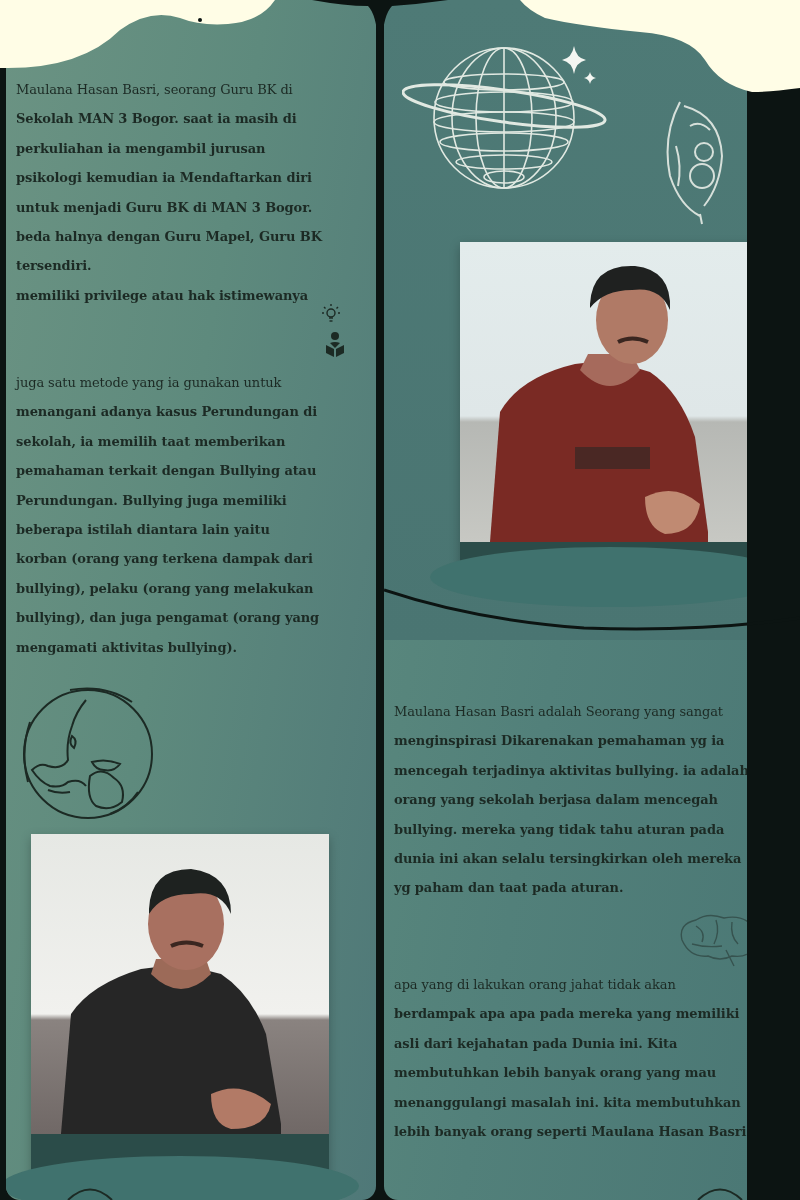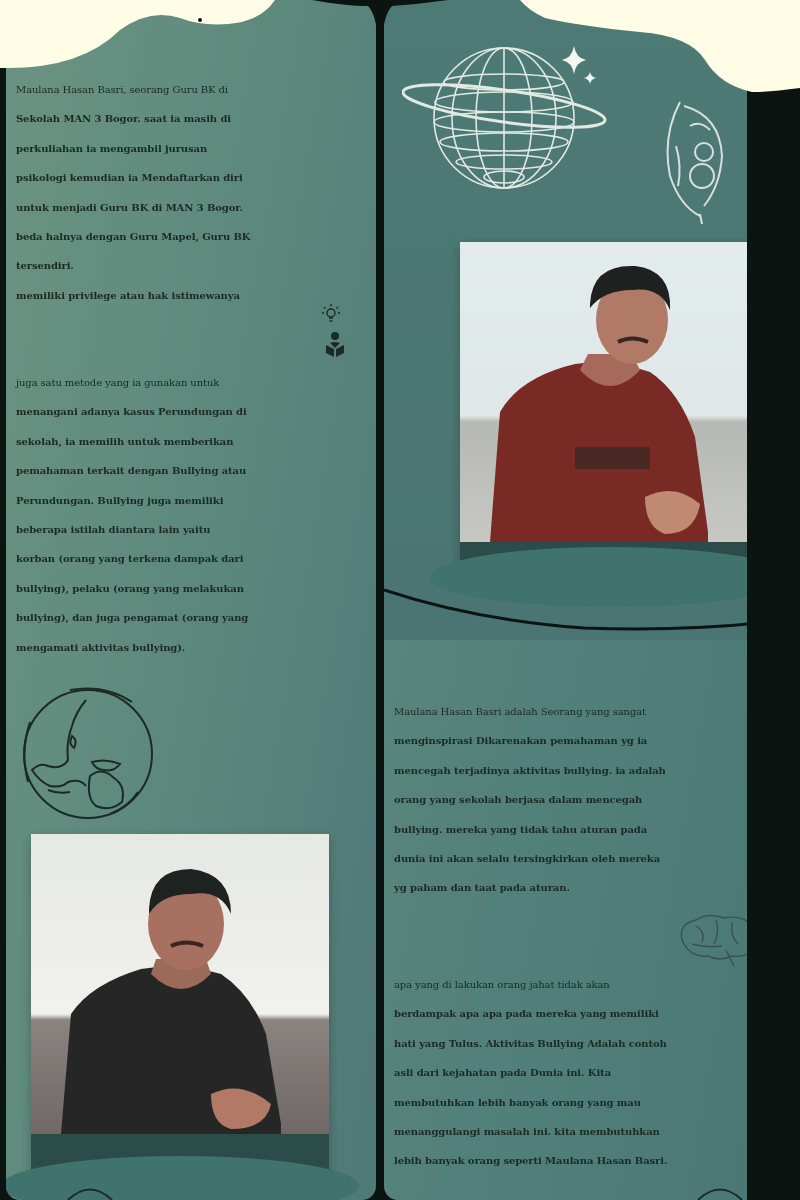--- a/index.html
+++ b/index.html
@@ -20,21 +20,21 @@
     border-radius: 14px 0 0 14px;
   }
   .right-top-shade {
     position: absolute; left: 0; top: 0; width: 416px; height: 640px;
     background: linear-gradient(180deg, #4e7a76 0%, #4a7572 100%);
   }
 
   .cream { position: absolute; top: 0; left: 0; width: 800px; height: 130px; pointer-events: none; }
 
   .text-block {
-    position: absolute; color: #1c2a24; font-size: 10px; line-height: 29.4px;
+    position: absolute; color: #1c2a24; font-size: 13px; line-height: 29.4px;
     letter-spacing: -0.1px;
   }
   .text-block p { white-space: nowrap; }
   .text-block p + p { margin-top: 0; font-weight: bold; }
 
   .photo-frame {
     position: absolute; background: #254341; box-shadow: 0 4px 10px rgba(0,0,0,0.25);
   }
   .photo {
     position: absolute; left: 0; top: 0; right: 0; overflow: hidden;
@@ -83,21 +83,21 @@
 
   <svg class="deco" style="left:318px; top:331px;" width="22" height="28" viewBox="0 0 22 28">
     <circle cx="11" cy="5" r="4" fill="#1c2a24"></circle>
     <path d="M2 14 L10 18 L10 26 L2 22 Z M20 14 L12 18 L12 26 L20 22 Z" fill="#1c2a24"></path>
     <path d="M6 12 Q11 10 16 12 L11 17 Z" fill="#1c2a24"></path>
   </svg>
 
   <div class="text-block" style="left:10px; top:368px;">
     <p> juga satu metode yang ia gunakan untuk</p>
     <p>menangani adanya kasus Perundungan di</p>
-    <p>sekolah, ia memilih untuk memberikan</p>
+    <p>sekolah, ia memilih taat memberikan</p>
     <p>pemahaman terkait dengan Bullying atau</p>
     <p>Perundungan. Bullying juga memiliki</p>
     <p>beberapa istilah diantara lain yaitu</p>
     <p>korban (orang yang terkena dampak dari</p>
     <p>bullying), pelaku (orang yang melakukan</p>
     <p>bullying), dan juga pengamat (orang yang</p>
     <p>mengamati aktivitas bullying).</p>
   </div>
 
   <svg class="deco" style="left:4px; top:682px;" width="148" height="140" viewBox="0 0 148 140">
@@ -211,21 +211,20 @@
   <svg class="deco" style="left:288px; top:910px;" width="92" height="58" viewBox="0 0 92 58">
     <g stroke="#2f4642" stroke-width="1.4" fill="none" opacity="0.75">
       <path d="M10 30 Q6 14 24 10 Q36 2 52 8 Q72 4 82 18 Q92 30 80 40 Q74 48 60 46 Q48 52 36 46 Q18 48 10 30 Z"></path>
       <path d="M24 16 Q34 22 30 32 M44 10 Q48 22 42 34 M60 12 Q58 26 66 34 M20 34 Q34 38 50 36 M54 40 L62 56"></path>
     </g>
   </svg>
 
   <div class="text-block" style="left:10px; top:970px;">
     <p> apa yang di lakukan orang jahat tidak akan</p>
     <p>berdampak apa apa pada mereka yang memiliki</p>
-    <p>hati yang Tulus. Aktivitas Bullying Adalah contoh</p>
     <p>asli dari kejahatan pada Dunia ini. Kita</p>
     <p>membutuhkan lebih banyak orang yang mau</p>
     <p>menanggulangi masalah ini. kita membutuhkan</p>
     <p>lebih banyak orang seperti Maulana Hasan Basri.</p>
   </div>
 </div>
 
 <svg class="divider-curve" viewBox="0 0 416 60">
   <path d="M0 10 Q90 40 200 48 Q320 52 416 38" stroke="#0c1412" stroke-width="3" fill="none"></path>
 </svg>

